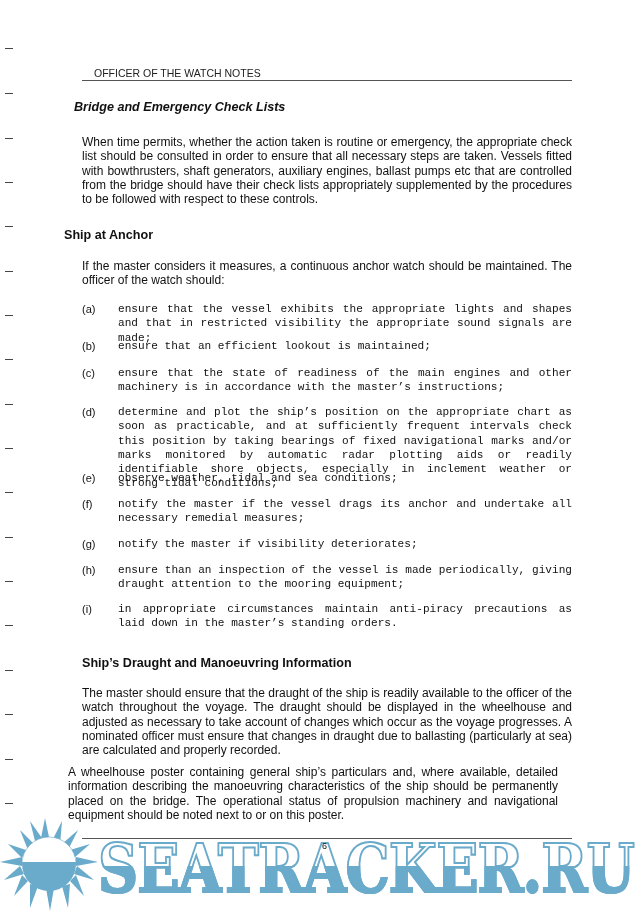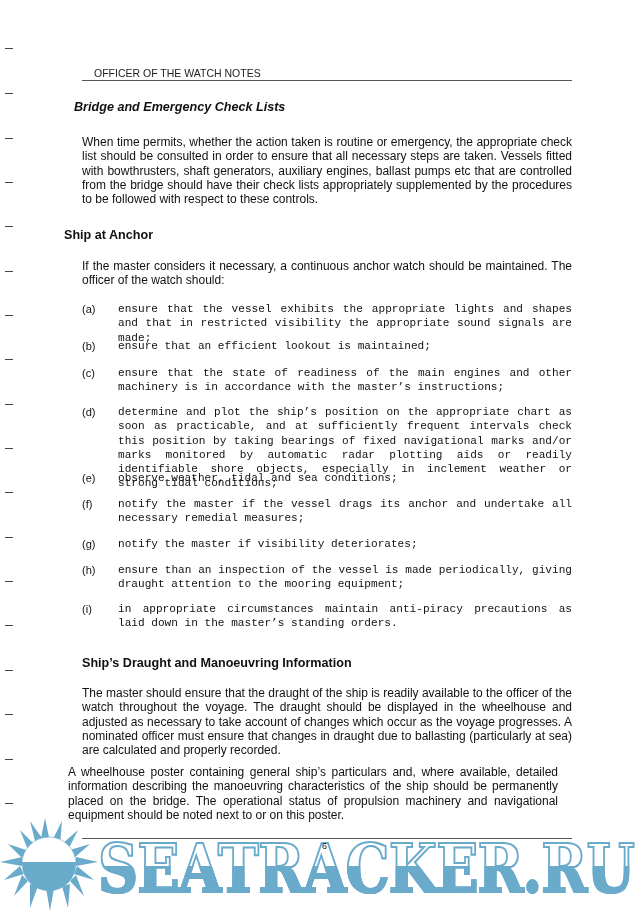--- a/index.html
+++ b/index.html
@@ -152,21 +152,21 @@
   <div class="header">
     <span class="left">OFFICER OF THE WATCH NOTES</span>
   </div>
 
   <div>
 
     <h2 class="abs" style="left:74px; top:100px;font-style:italic;">Bridge and Emergency Check Lists</h2>
     <p class="abs" style="left:82px; top:135px;">When time permits, whether the action taken is routine or emergency, the appropriate check list should be consulted in order to ensure that all necessary steps are taken.  Vessels fitted with bowthrusters, shaft generators, auxiliary engines, ballast pumps etc that are controlled from the bridge should have their check lists appropriately supplemented by the procedures to be followed with respect to these controls.</p>
 
     <h2 class="abs" style="left:64px; top:228px;">Ship at Anchor</h2>
-    <p class="abs" style="left:82px; top:259px;">If the master considers it necessary, a continuous anchor watch should be maintained.  The officer of the watch should:</p>
+    <p class="abs" style="left:82px; top:259px;">If the master considers it measures, a continuous anchor watch should be maintained.  The officer of the watch should:</p>
 
     <div class="list-item abs" style="left:82px; top:302px;">
       <span class="marker">(a)</span>
       <span class="text">ensure that the vessel exhibits the appropriate lights and shapes and that in restricted visibility the appropriate sound signals are made;</span>
     </div>
     <div class="list-item abs" style="left:82px; top:339px;">
       <span class="marker">(b)</span>
       <span class="text">ensure that an efficient lookout is maintained;</span>
     </div>
     <div class="list-item abs" style="left:82px; top:366px;">

